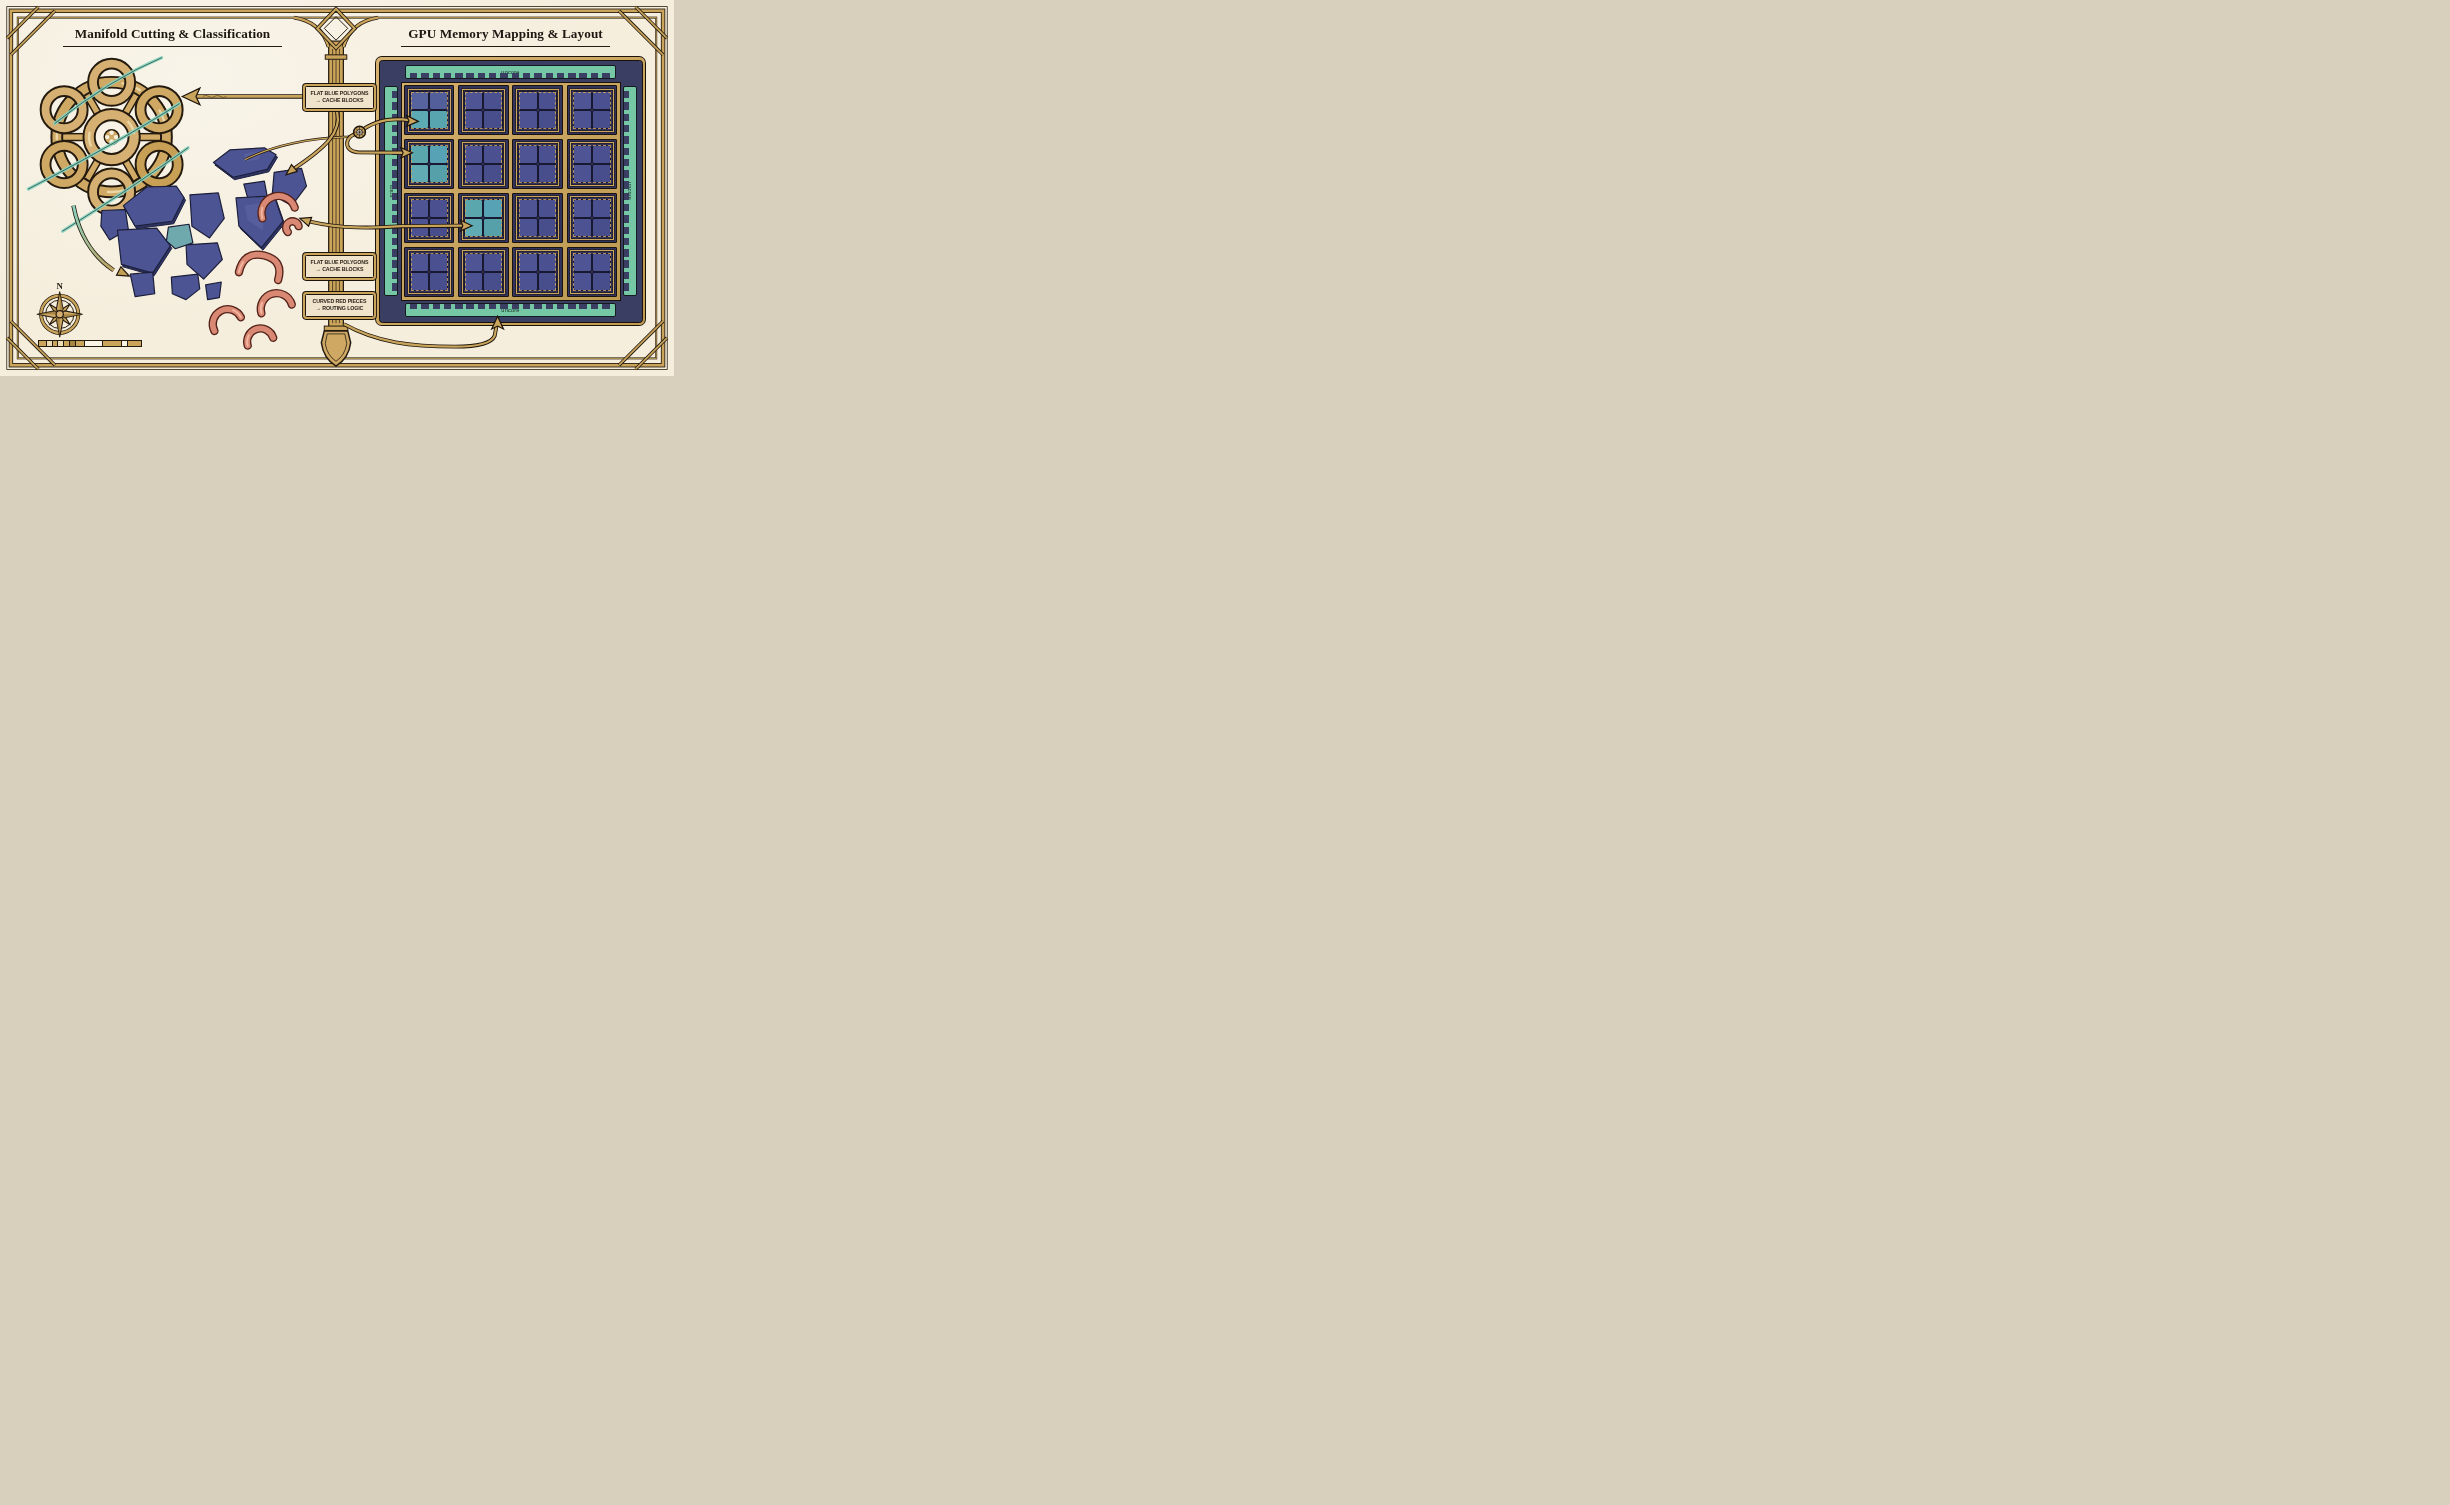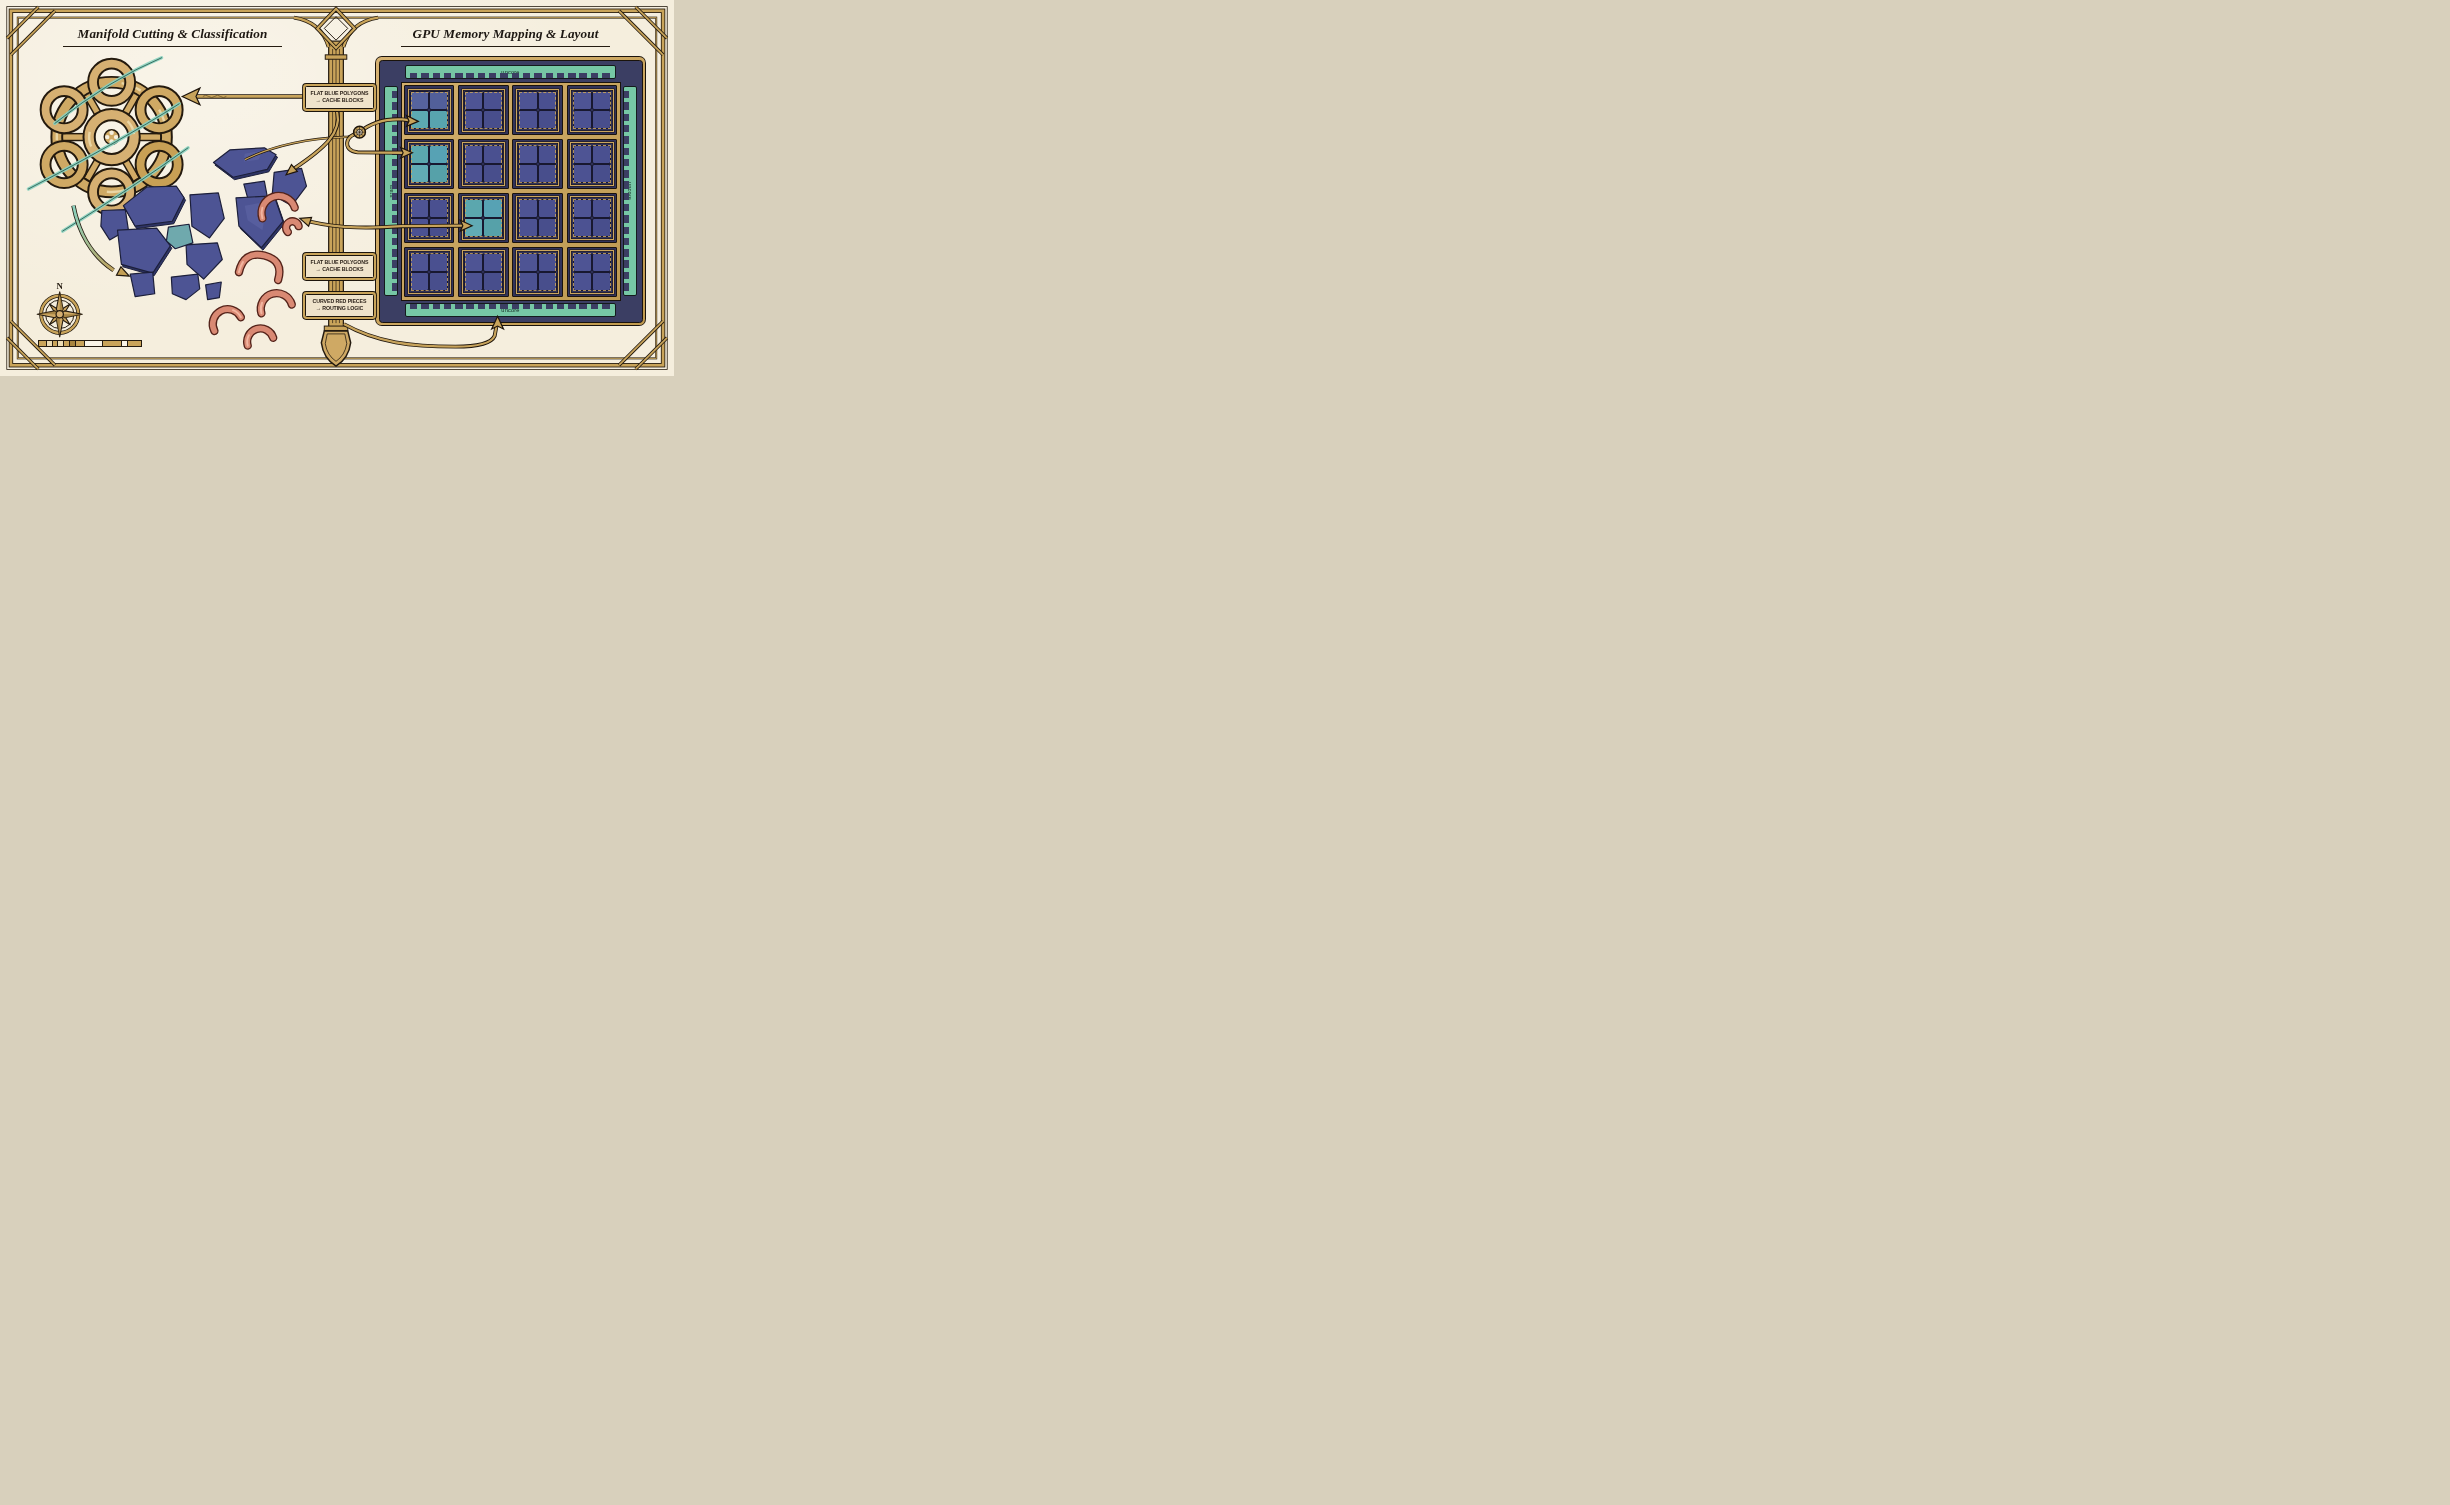--- a/index.html
+++ b/index.html
@@ -11,21 +11,21 @@
     font-family:"Liberation Sans", sans-serif;
   }
   svg{display:block;}
   .abs{position:absolute;}
 
   
   .panel-title{
     position:absolute; top:25.5px; text-align:center;
     font-family:"Liberation Serif", serif; font-size:13.2px; font-weight:600;
     color:#1d1712; letter-spacing:0.1px;
-    border-bottom:1.2px solid #241b10; padding-bottom:4.4px;font-style:italic;
+    border-bottom:1.2px solid #241b10; padding-bottom:4.4px;
   }
   #title-left{left:63px; width:219px;}
   #title-right{left:401px; width:209px;}
 
   
   .callout{
     position:absolute; left:305px; width:65px; z-index:40;
     background:#efe3cb; border:1px solid #1d150c; border-radius:1.5px;
     box-shadow:0 0 0 2px #c9a45a, 0 0 0 2.9px #1d150c, 0.5px 1px 2px rgba(40,25,5,.35);
     text-align:center; padding:2.5px 1px 2.9px 1px;

